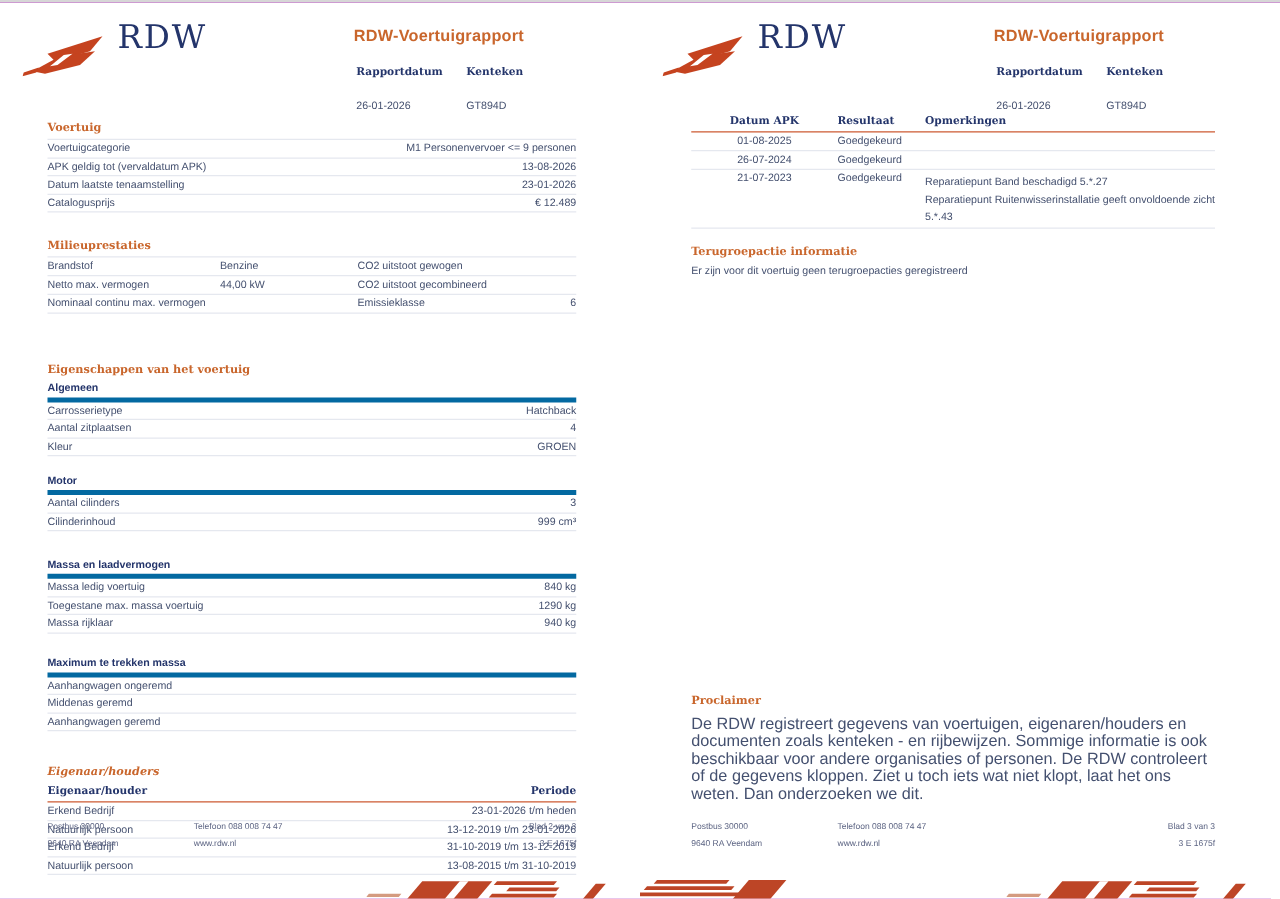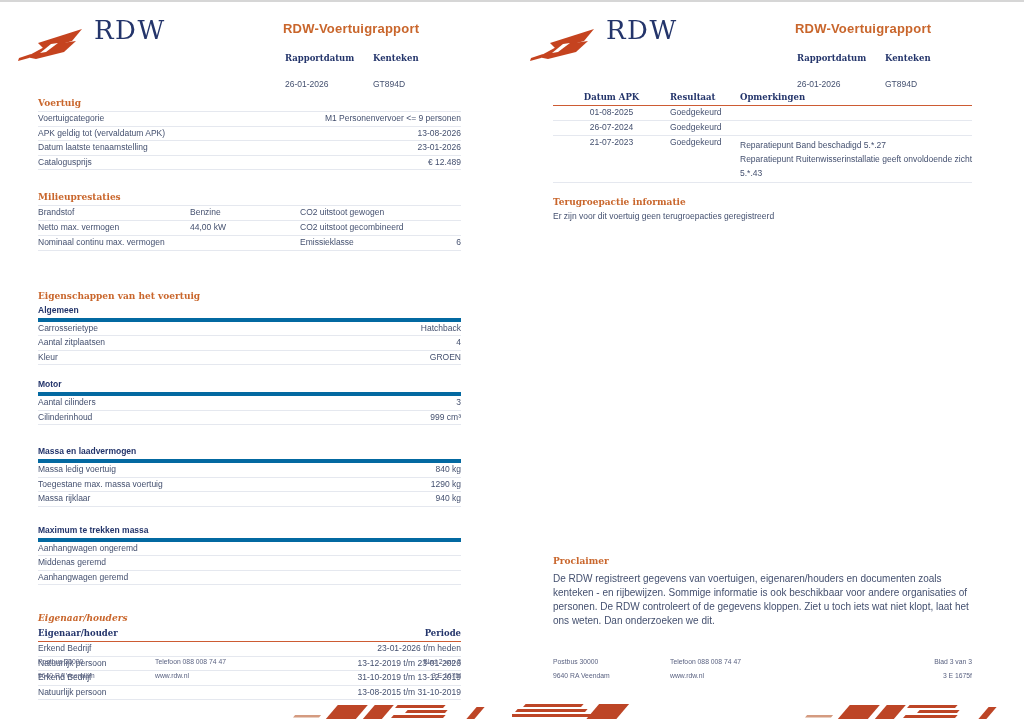--- a/index.html
+++ b/index.html
@@ -30,32 +30,32 @@
   .sub { font-weight:bold; font-size:8.5px; color:#24356b; padding:1px 0 3px 0;
     border-bottom:4px solid #0369a1; }
 
   .tbl { border-top:1px solid #e5e8ef; }
   .tbl.no-top { border-top:none; }
   .row { display:flex; justify-content:space-between; align-items:center;
     border-bottom:1px solid #e5e8ef; padding:2px 0; line-height:9.5px; min-height:9.5px; }
   .row .v { text-align:right; }
 
   .mrow { display:flex; border-bottom:1px solid #e5e8ef; padding:2.2px 0; line-height:9.5px; min-height:9.5px; }
-  .mc1 { width:152px; } .mc2 { width:110px; } .mc3 { width:118px; } .mc4 { flex:1; text-align:right; }
+  .mc1 { width:138px; } .mc2 { width:110px; } .mc3 { width:118px; } .mc4 { flex:1; text-align:right; }
 
   .thead { display:flex; font-family:"DejaVu Serif", serif; font-weight:bold; font-size:8.5px;
     color:#24356b; border-bottom:1px solid #cd5b33; padding:2px 0 3px 0; line-height:10px; }
   .thead.spread { justify-content:space-between; }
   .acol1 { width:117px;text-align:center; } .acol2 { width:70px; } .acol3 { flex:1; }
   .arow { display:flex; border-bottom:1px solid #e5e8ef; padding:2.2px 0; line-height:9.5px; }
   .arow .remarks div { line-height:14px; }
 
   .plain { line-height:13px; }
   .proclaimer { position:absolute; left:41px; right:50px; top:554px; }
-  .proclaimer p { margin:6px 0 0 0; font-size:10px; line-height:14px; }
+  .proclaimer p { margin:6px 0 0 0; font-size:13px; line-height:14px; }
 
   .footer { position:absolute; left:38px; right:51px; top:656px; font-size:6.8px; color:#5b6382; }
   #page2 .footer { left:41px; right:52px; }
   .frow { display:flex; margin-bottom:7px; }
   .fc1 { width:117px; } .fc2 { flex:1; } .fc3 { text-align:right; }
 
   
   .motif { position:absolute; top:700px; width:345px; height:34px; }
   .motif-main { left:293px; } .motif-wrap { left:-225px; }
 

